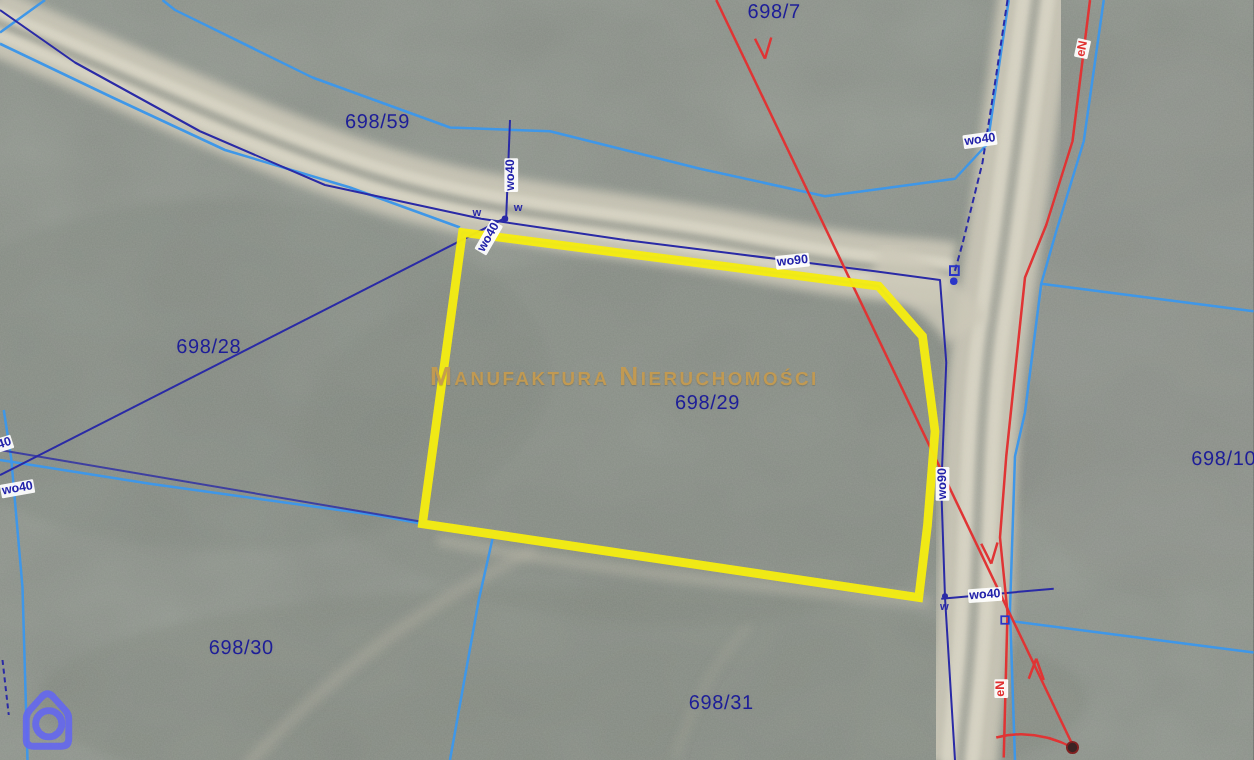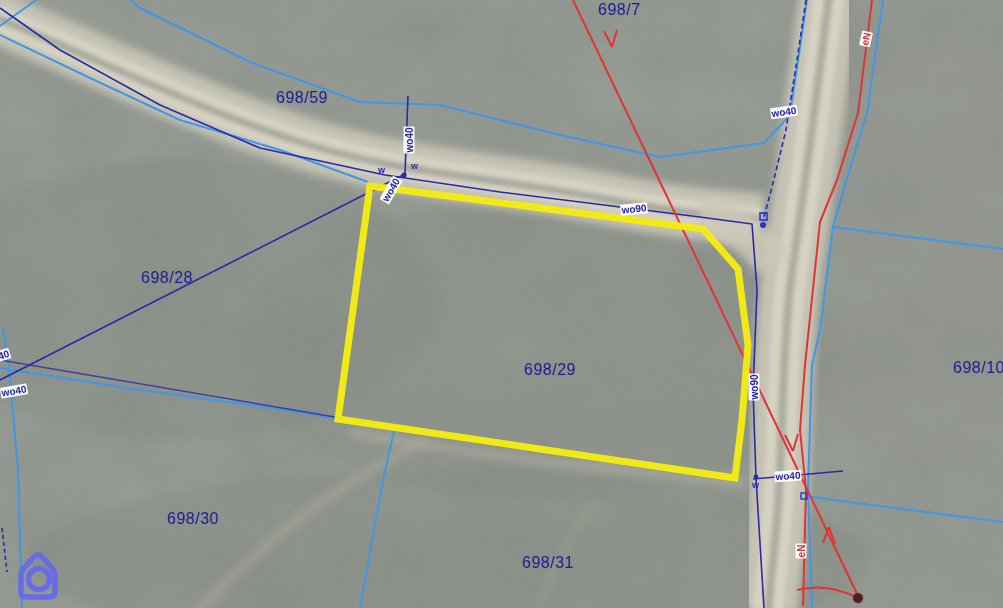--- a/index.html
+++ b/index.html
@@ -125,26 +125,27 @@
       <rect x="801" y="493" width="6" height="6" fill="none" stroke="#2a35c8" stroke-width="1.4"></rect>
     </g>
 
     <g stroke="#6467ef" stroke-width="5.5" fill="none" stroke-linecap="round" stroke-linejoin="round" opacity=".9">
       <path d="M21,592 L21,575 Q21,571 24,568 L33,558 Q38,552 43,558 L52,568 Q55,571 55,575 L55,591 Q55,597 49,597 L27,597 Q21,597 21,592 Z"></path>
       <circle cx="39" cy="579" r="10.5"></circle>
     </g>
   </svg>
 
   <div id="labels-layer">
+    <div class="watermark">Manufaktura Nieruchomości</div>
   <div class="parcel-label" style="left: 598px; top: 1px;">698/7</div>
       <div class="parcel-label" style="left: 276px; top: 89px;">698/59</div>
       <div class="parcel-label" style="left: 141px; top: 237px; margin-top: 32px;">698/28</div>
-      <div class="parcel-label" style="left: 524px; top: 314px; margin-top: 47px;">698/29</div>
+      <div class="parcel-label" style="left: 540px; top: 314px;">698/29</div>
       <div class="parcel-label" style="left: 167px; top: 498px; margin-top: 12px;">698/30</div>
-      <div class="parcel-label" style="left: 522px; top: 554px;">698/31</div>
+      <div class="parcel-label" style="left: 551px; top: 554px;">698/31</div>
       <div class="parcel-label" style="left: 953px; top: 359px;">698/10</div>
       <div class="utility-label" style="left: 409px; top: 140px; color: rgb(34, 34, 170); transform: translate(-50%, -50%) rotate(-90deg);">wo40</div>
       <div class="utility-label" style="left: 391px; top: 190px; color: rgb(34, 34, 170); transform: translate(-50%, -50%) rotate(-60deg);">wo40</div>
       <div class="utility-label" style="left: 634px; top: 209px; color: rgb(34, 34, 170); transform: translate(-50%, -50%) rotate(-6deg);">wo90</div>
       <div class="utility-label" style="left: 784px; top: 112px; color: rgb(34, 34, 170); transform: translate(-50%, -50%) rotate(-8deg);">wo40</div>
       <div class="utility-label" style="left: 754px; top: 387px; color: rgb(34, 34, 170); transform: translate(-50%, -50%) rotate(-90deg);">wo90</div>
       <div class="utility-label" style="left: 788px; top: 476px; color: rgb(34, 34, 170); transform: translate(-50%, -50%) rotate(-4deg);">wo40</div>
       <div class="utility-label" style="left: 14px; top: 391px; color: rgb(34, 34, 170); transform: translate(-50%, -50%) rotate(-10deg);">wo40</div>
       <div class="utility-label" style="left: -3px; top: 357px; color: rgb(34, 34, 170); transform: translate(-50%, -50%) rotate(-18deg);">wo40</div>
       <div class="utility-label" style="left: 866px; top: 39px; color: rgb(224, 48, 48); transform: translate(-50%, -50%) rotate(-78deg);">eN</div>

